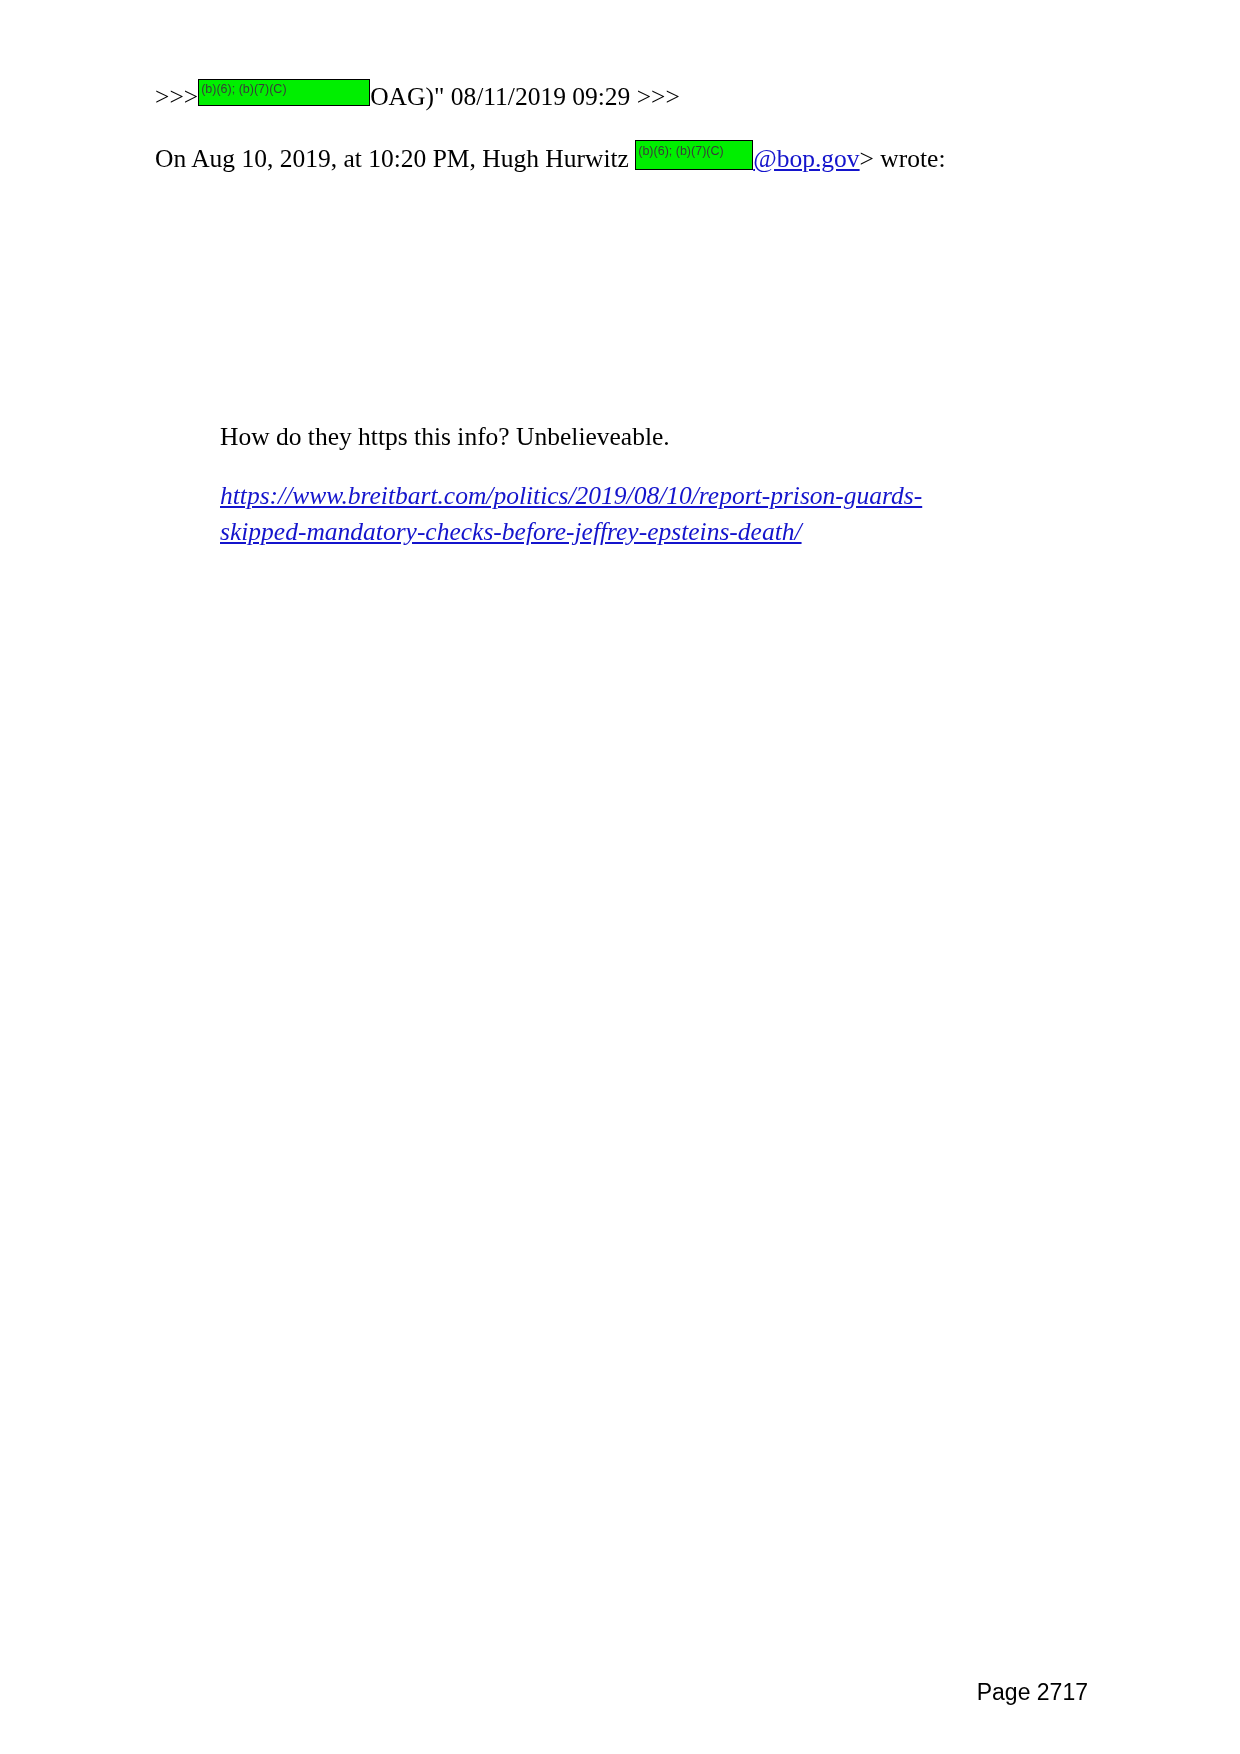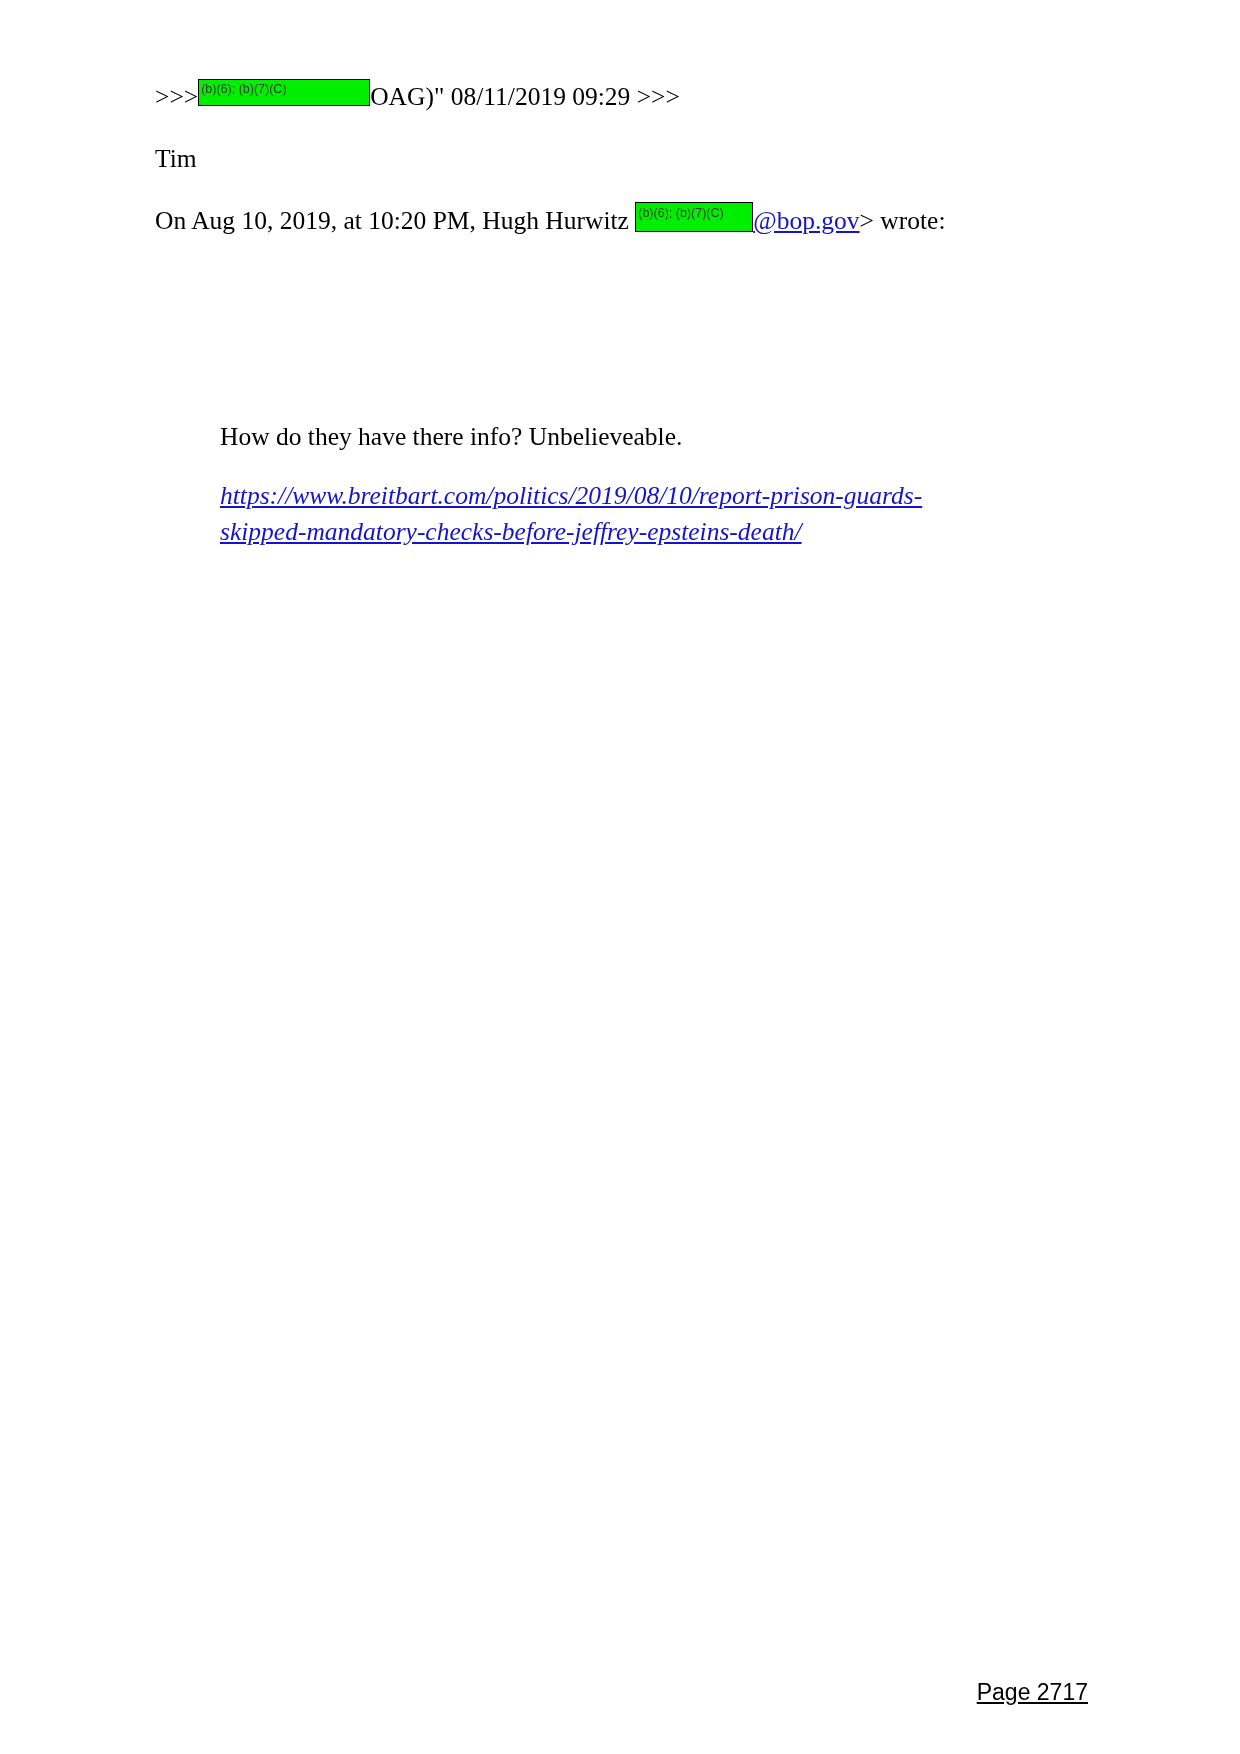--- a/index.html
+++ b/index.html
@@ -101,42 +101,40 @@
     color: #2b2b2b;
   }
 
   .page-number {
     position: absolute;
     right: 152px;
     bottom: 48px;
     font-family: "Liberation Sans", sans-serif;
     font-size: 23px;
     color: #000000;
-    text-decoration: underline;
   }
 </style>
 </head>
 <body>
 
 <div class="page">
 
   <div class="body-text">
 
     <p class="para"><span>&gt;&gt;&gt;</span><span class="redaction r1">(b)(6); (b)(7)(C)</span><span>OAG)" 08/11/2019 09:29 &gt;&gt;&gt;</span></p>
 
 
 
-    <p class="para">Tim</p>
 
     <p class="para"><span>On Aug 10, 2019, at 10:20 PM, Hugh Hurwitz </span><span class="redaction r2">(b)(6); (b)(7)(C)</span><a class="link" href="#">@bop.gov</a><span>&gt; wrote:</span></p>
 
   </div>
 
   <div class="quoted">
-    <p class="para">How do they have there info? Unbelieveable.</p>
+    <p class="para">How do they https this info? Unbelieveable.</p>
     <p class="para">
         <a class="link url-block" href="#"><span>https://www.breitbart.com/politics/2019/08/10/report-prison-guards-</span><span>skipped-mandatory-checks-before-jeffrey-epsteins-death/</span></a>
       </p>
   </div>
 
   <div class="signature">
   </div>
 
   <div class="page-number">Page 2717</div>
 

